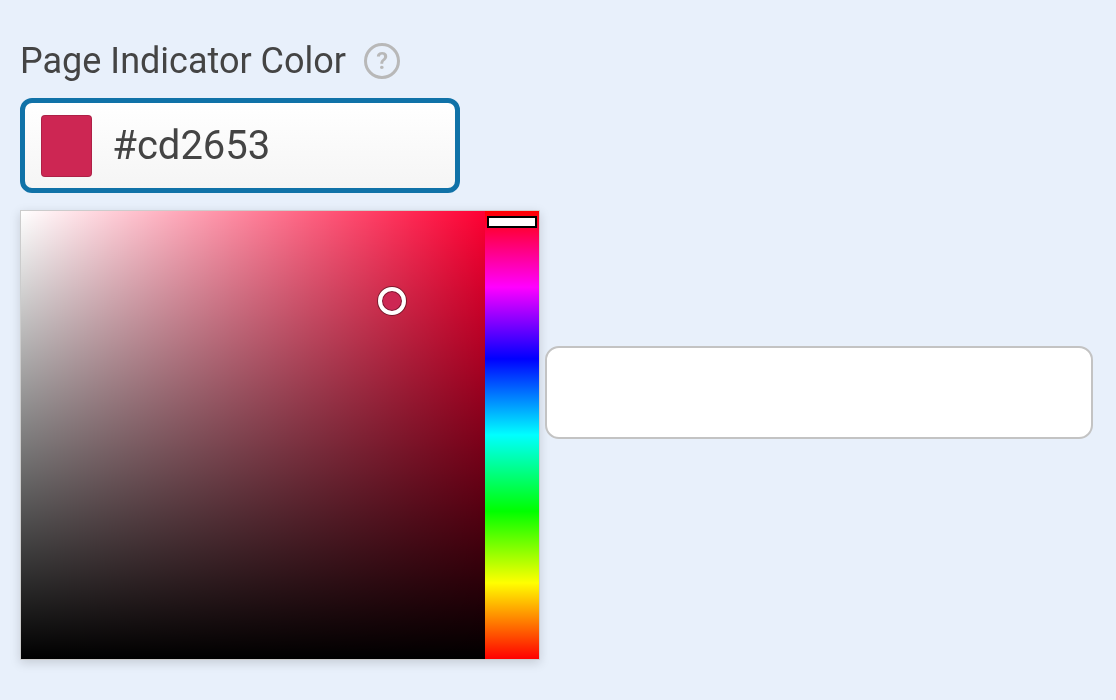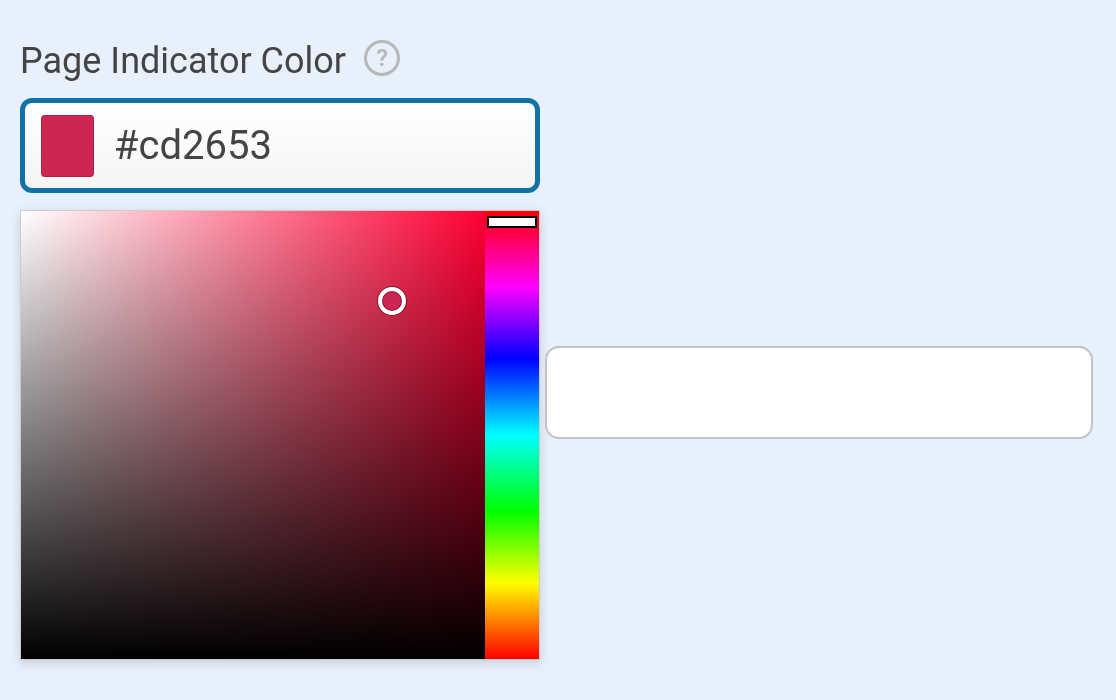--- a/index.html
+++ b/index.html
@@ -10,21 +10,21 @@
     body {
       font-family: -apple-system, BlinkMacSystemFont, "Segoe UI", Roboto, sans-serif;
       background: #e8f0fb;
       width: 1116px;
       height: 700px;
       padding: 40px 20px 20px 20px;
       position: relative;
     }
     .label-row {
       display: flex;
-      align-items: flex-start;
+      align-items: center;
       gap: 18px;
       margin-bottom: 16px;
     }
     .field-label {
       font-size: 36px;
       color: #444;
       font-weight: 400;
     }
     .help-icon {
       width: 36px;
@@ -34,21 +34,21 @@
       display: flex;
       align-items: center;
       justify-content: center;
       color: #b8b8b8;
       font-size: 24px;
       font-weight: 600;
     }
     .color-input-wrapper {
       display: flex;
       align-items: center;
-      width: 520px;
+      width: 440px;
       height: 95px;
       background: linear-gradient(to bottom, #ffffff, #f5f5f5);
       border: 5px solid #1072a8;
       border-radius: 12px;
       padding: 12px 16px;
       gap: 20px;
     }
     .swatch {
       width: 62px;
       height: 62px;

